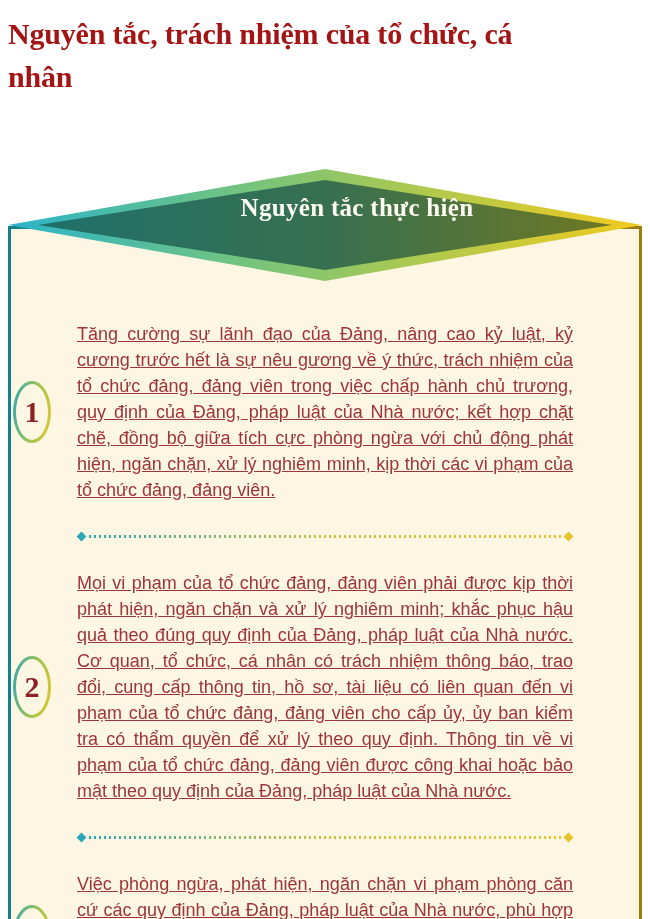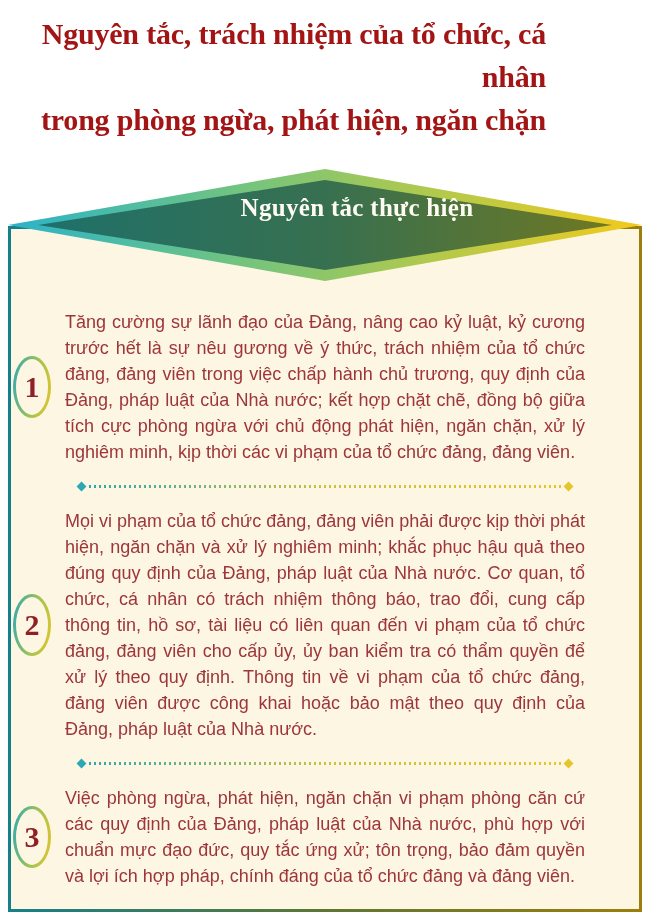--- a/index.html
+++ b/index.html
@@ -8,23 +8,23 @@
     width: 650px;
     height: 919px;
     overflow: hidden;
     background: #ffffff;
     font-family: "Liberation Sans", sans-serif;
   }
 
   
   .title {
     position: absolute;
-    top: 12px; left: 16px;
+    top: 12px; left: 8px;
     width: 530px;
-    text-align: right;
+    text-align: left;
     font-family: "Liberation Serif", serif;
     font-weight: bold;
     font-size: 30px;
     line-height: 43px;
     color: #a31414;
     letter-spacing: -0.2px;
   }
 
   
   .panel {
@@ -59,26 +59,27 @@
     border-radius: 50%;
     background: #fcf6e2;
     display: flex; align-items: center; justify-content: center;
     font-family: "Liberation Serif", serif;
     font-weight: bold;
     font-size: 30px;
     color: #8e2026;
   }
 
   .txt {
-    margin: 0;
+    margin: 12px;
     flex: 1;
     text-align: justify;
     font-size: 18px;
     line-height: 26px;
     color: #9d353a;
+    text-decoration: underline;
   }
 
   
   .sep {
     display: flex; align-items: center; gap: 4px;
     margin: 17px 13px 17px 65px;
     height: 9px;
   }
   .dots {
     flex: 1; height: 3px;
@@ -112,21 +113,20 @@
     padding-left: 32px;
   }
 </style>
 </head>
 <body>
 
 <div class="page">
 
   <div class="title">
     <div>Nguyên tắc, trách nhiệm của tổ chức, cá nhân</div>
-    <div>trong phòng ngừa, phát hiện, ngăn chặn</div>
   </div>
 
   <div class="panel">
     <div class="panel-inner">
 
       <div class="item">
         <div class="badge">
           <div class="badge-in">1</div>
         </div>
         <p class="txt">Tăng cường sự lãnh đạo của Đảng, nâng cao kỷ luật, kỷ cương trước hết là sự nêu gương về ý thức, trách nhiệm của tổ chức đảng, đảng viên trong việc chấp hành chủ trương, quy định của Đảng, pháp luật của Nhà nước; kết hợp chặt chẽ, đồng bộ giữa tích cực phòng ngừa với chủ động phát hiện, ngăn chặn, xử lý nghiêm minh, kịp thời các vi phạm của tổ chức đảng, đảng viên.</p>

